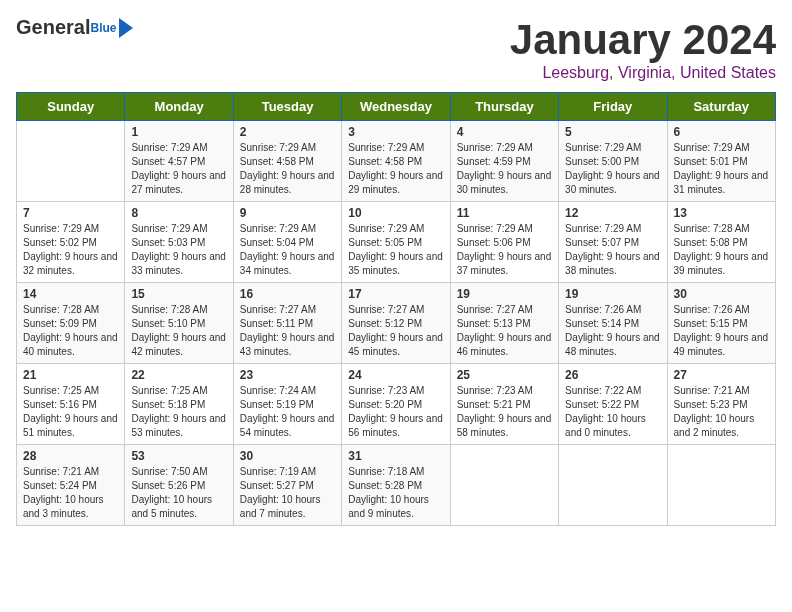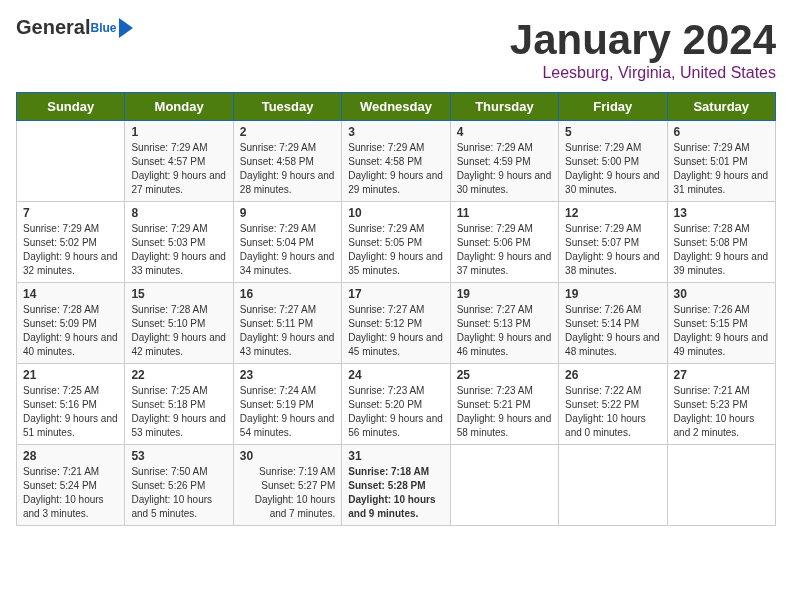--- a/index.html
+++ b/index.html
@@ -306,27 +306,27 @@
 Daylight: 10 hours and 3 minutes.</div>
         </td>
         <td>
           <div class="day-number">53</div>
           <div class="day-info" style="white-space: pre-line;">Sunrise: 7:50 AM
 Sunset: 5:26 PM
 Daylight: 10 hours and 5 minutes.</div>
         </td>
         <td>
           <div class="day-number">30</div>
-          <div class="day-info" style="white-space: pre-line; text-align: right;">Sunrise: 7:19 AM
+          <div class="day-info" style="white-space: pre-line;">Sunrise: 7:19 AM
 Sunset: 5:27 PM
 Daylight: 10 hours and 7 minutes.</div>
         </td>
         <td>
           <div class="day-number">31</div>
-          <div class="day-info" style="white-space: pre-line; font-weight: bold;">Sunrise: 7:18 AM
+          <div class="day-info" style="white-space: pre-line;">Sunrise: 7:18 AM
 Sunset: 5:28 PM
 Daylight: 10 hours and 9 minutes.</div>
         </td>
         <td class="empty-cell"></td>
         <td class="empty-cell"></td>
         <td class="empty-cell"></td>
       </tr>
     </tbody>
 </table>
 

